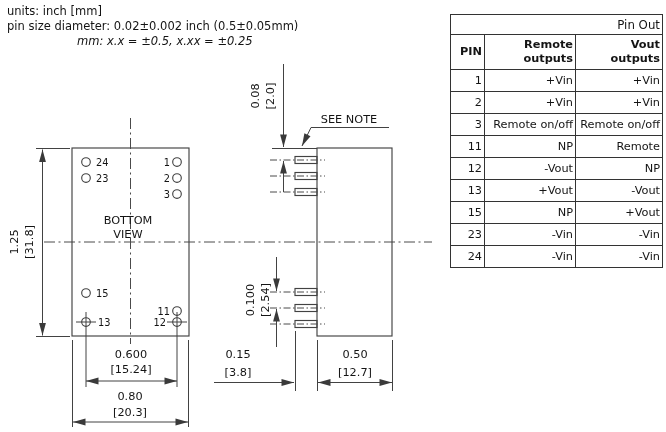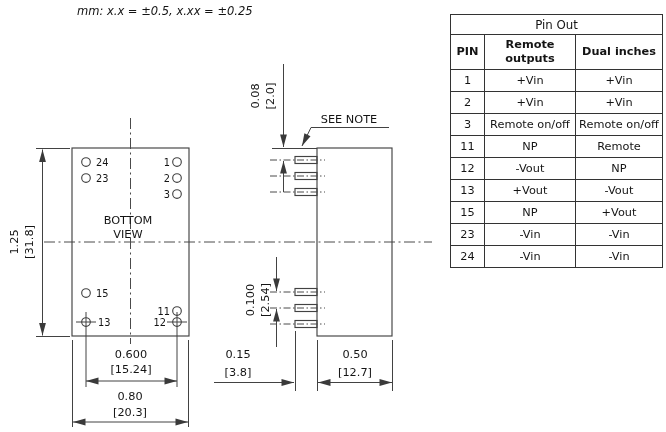--- a/index.html
+++ b/index.html
@@ -12,35 +12,37 @@
   .ln{stroke:#424242;stroke-width:1.15;fill:none;}
   .dm{stroke:#424242;stroke-width:1;fill:none;}
   .cl{stroke:#4a4a4a;stroke-width:1;fill:none;stroke-dasharray:11 3.5 2 3.5;}
   .pl{stroke:#4a4a4a;stroke-width:1;fill:none;stroke-dasharray:7 2.5 1.5 2.5;}
   svg text{fill:#141414;font-size:11.3px;font-family:"DejaVu Sans",sans-serif;}
   svg text.t10{font-size:9.8px;}
   .tm{text-anchor:middle;}
   .te{text-anchor:end;}
   .pinout{position:absolute;left:450px;top:14px;}
   .pinout table{border-collapse:collapse;background:#fff;}
-  .pinout td,.pinout th{border:1.2px solid #333333;font-weight:normal;text-align:center;
+  .pinout td,.pinout th{border:1.2px solid #333333;font-weight:normal;text-align:right;
       vertical-align:middle;font-size:11.3px;color:#141414;padding:1px 2px;}
   .pinout .title-cell{height:17px;font-size:11.8px;}
   .pinout .hdr td{height:32px;line-height:14px;font-weight:bold;}
   .pinout tbody td{height:19px;white-space:nowrap;}
   .col-pin{width:34px;}
   .col-single{width:91px;}
   .col-dual{width:87px;}
 </style>
 </head>
 <body>
 
 <div class="stage">
 
   <div class="notes">
+    <div>units: inch [mm]</div>
+    <div>pin size diameter: 0.02±0.002 inch (0.5±0.05mm)</div>
     <div class="indent">mm: x.x = ±0.5, x.xx = ±0.25</div>
   </div>
 
   <svg class="draw" width="666" height="432" viewBox="0 0 666 432">
     <defs>
       <marker id="arr" markerUnits="userSpaceOnUse" markerWidth="14" markerHeight="10" refX="13" refY="5" orient="auto-start-reverse" viewBox="0 0 14 10">
         <path d="M0.5,1.6 L13,5 L0.5,8.4 Z" fill="#3a3a3a"></path>
       </marker>
     </defs>
 
@@ -162,21 +164,21 @@
           <col class="col-single">
           <col class="col-dual">
         </colgroup>
       <thead>
         <tr>
           <td colspan="3" class="title-cell">Pin Out</td>
         </tr>
         <tr class="hdr">
           <td>PIN</td>
           <td>Remote outputs</td>
-          <td>Dual inches</td>
+          <td>Vout outputs</td>
         </tr>
       </thead>
       <tbody>
         <tr>
           <td>1</td>
           <td>+Vin</td>
           <td>+Vin</td>
         </tr>
         <tr>
           <td>2</td>

